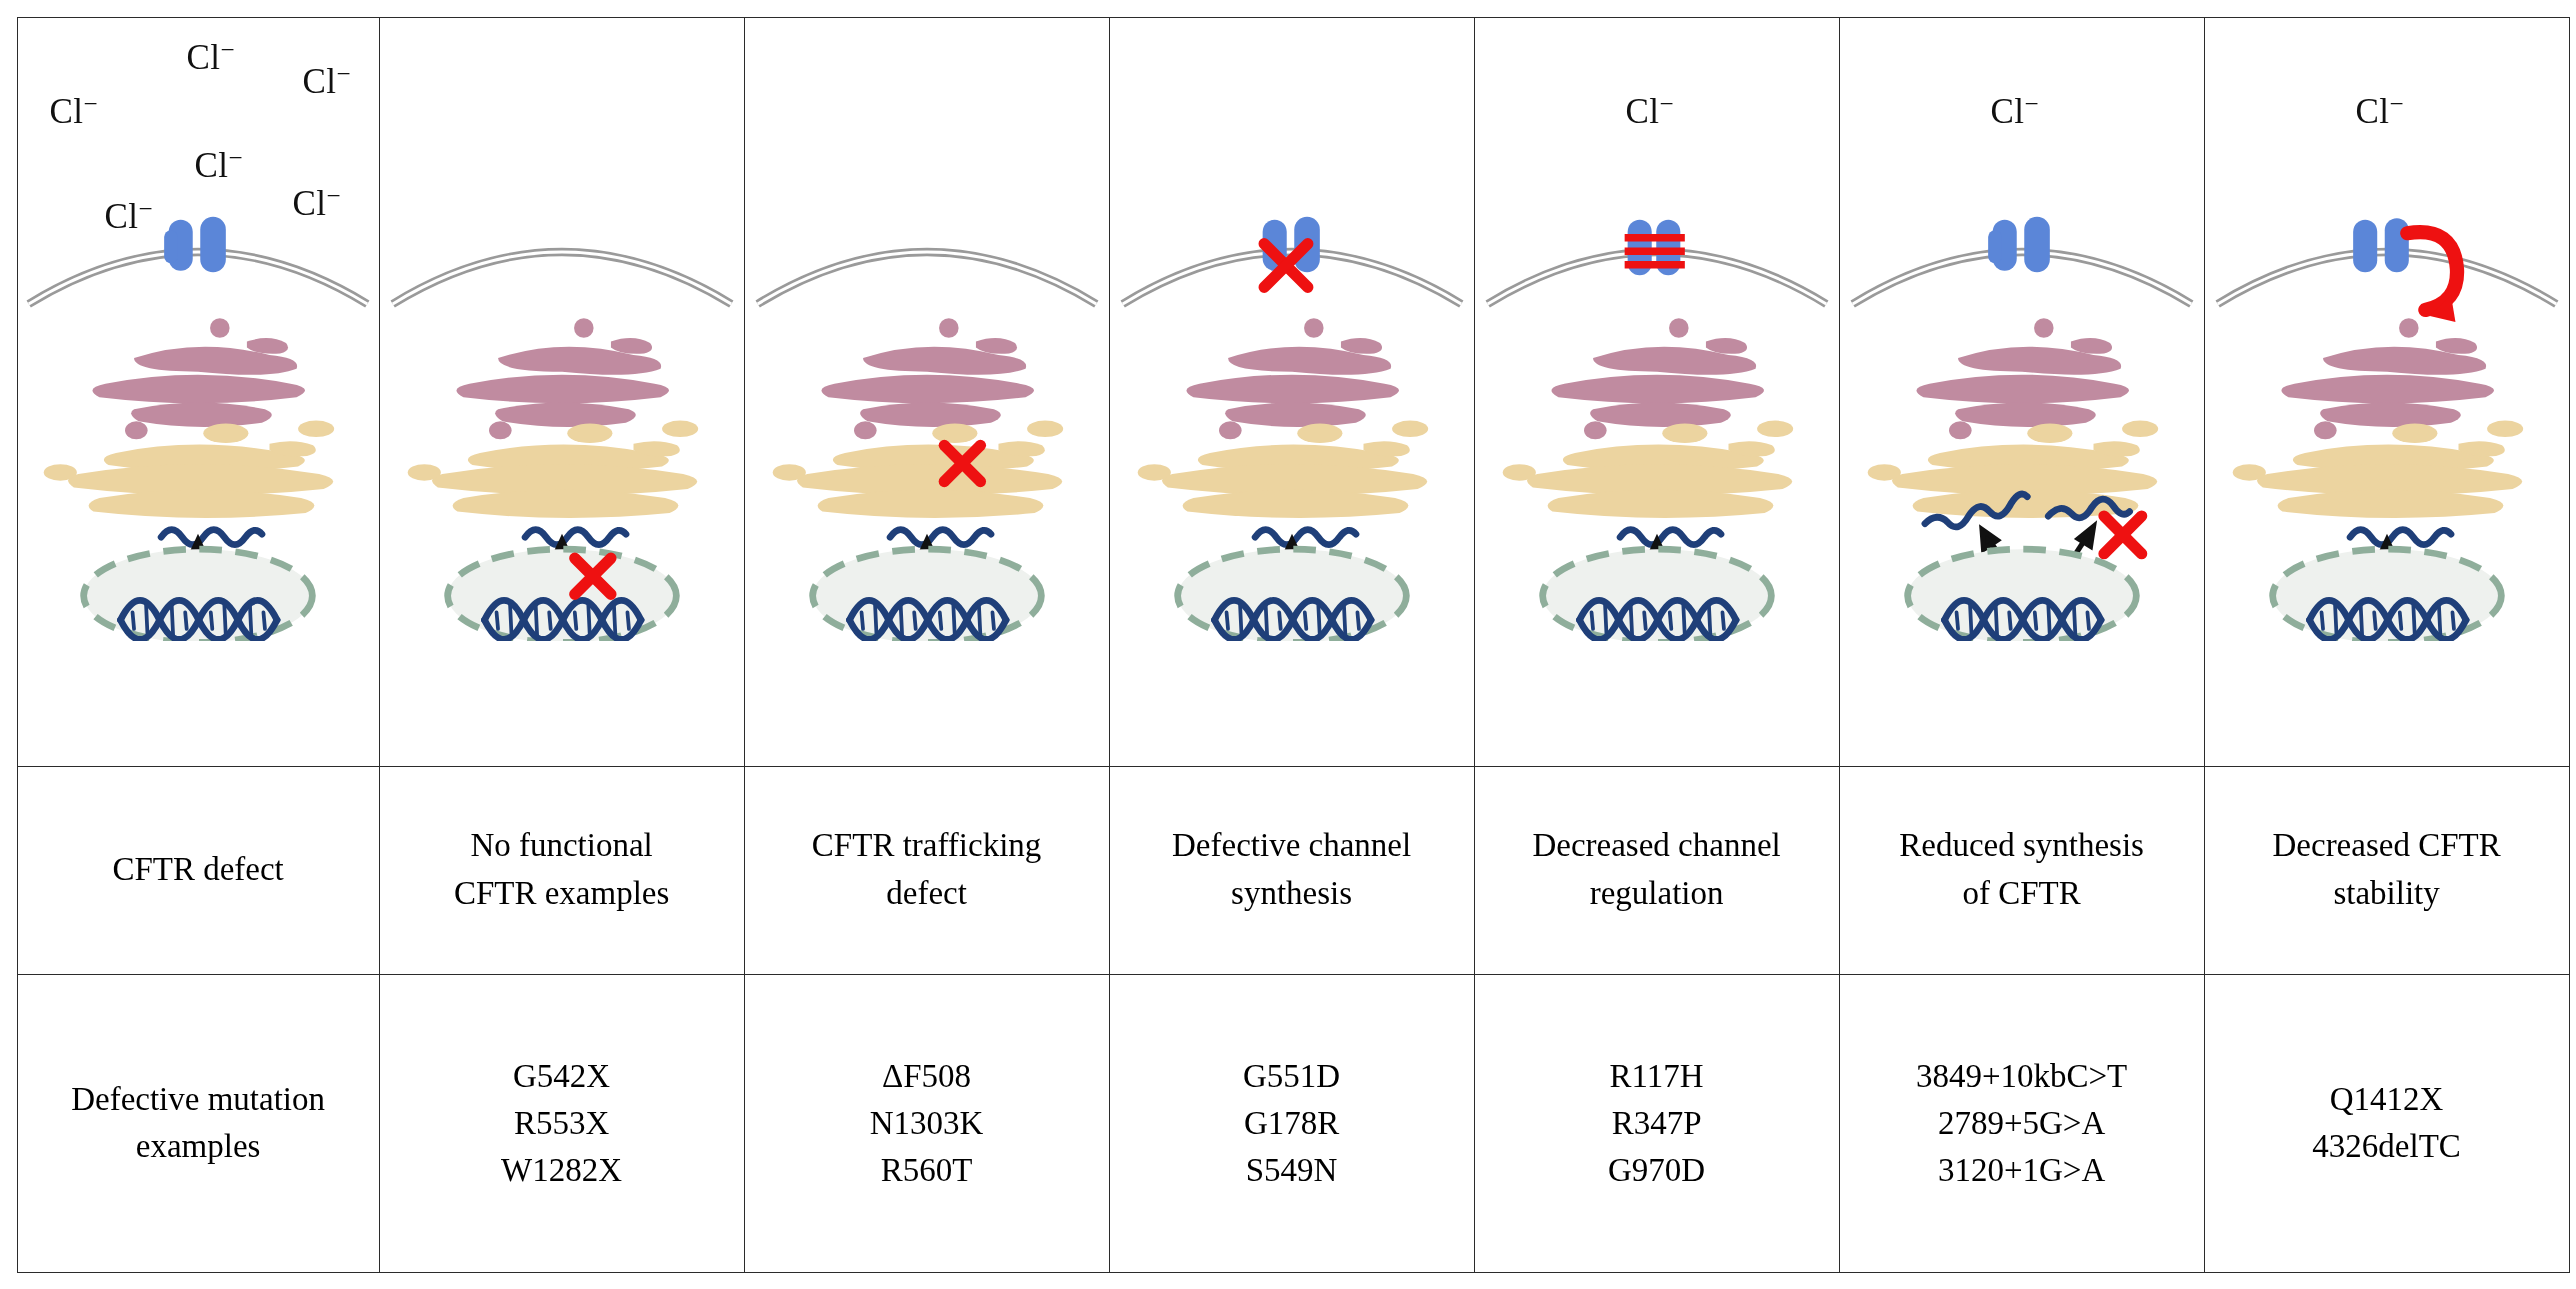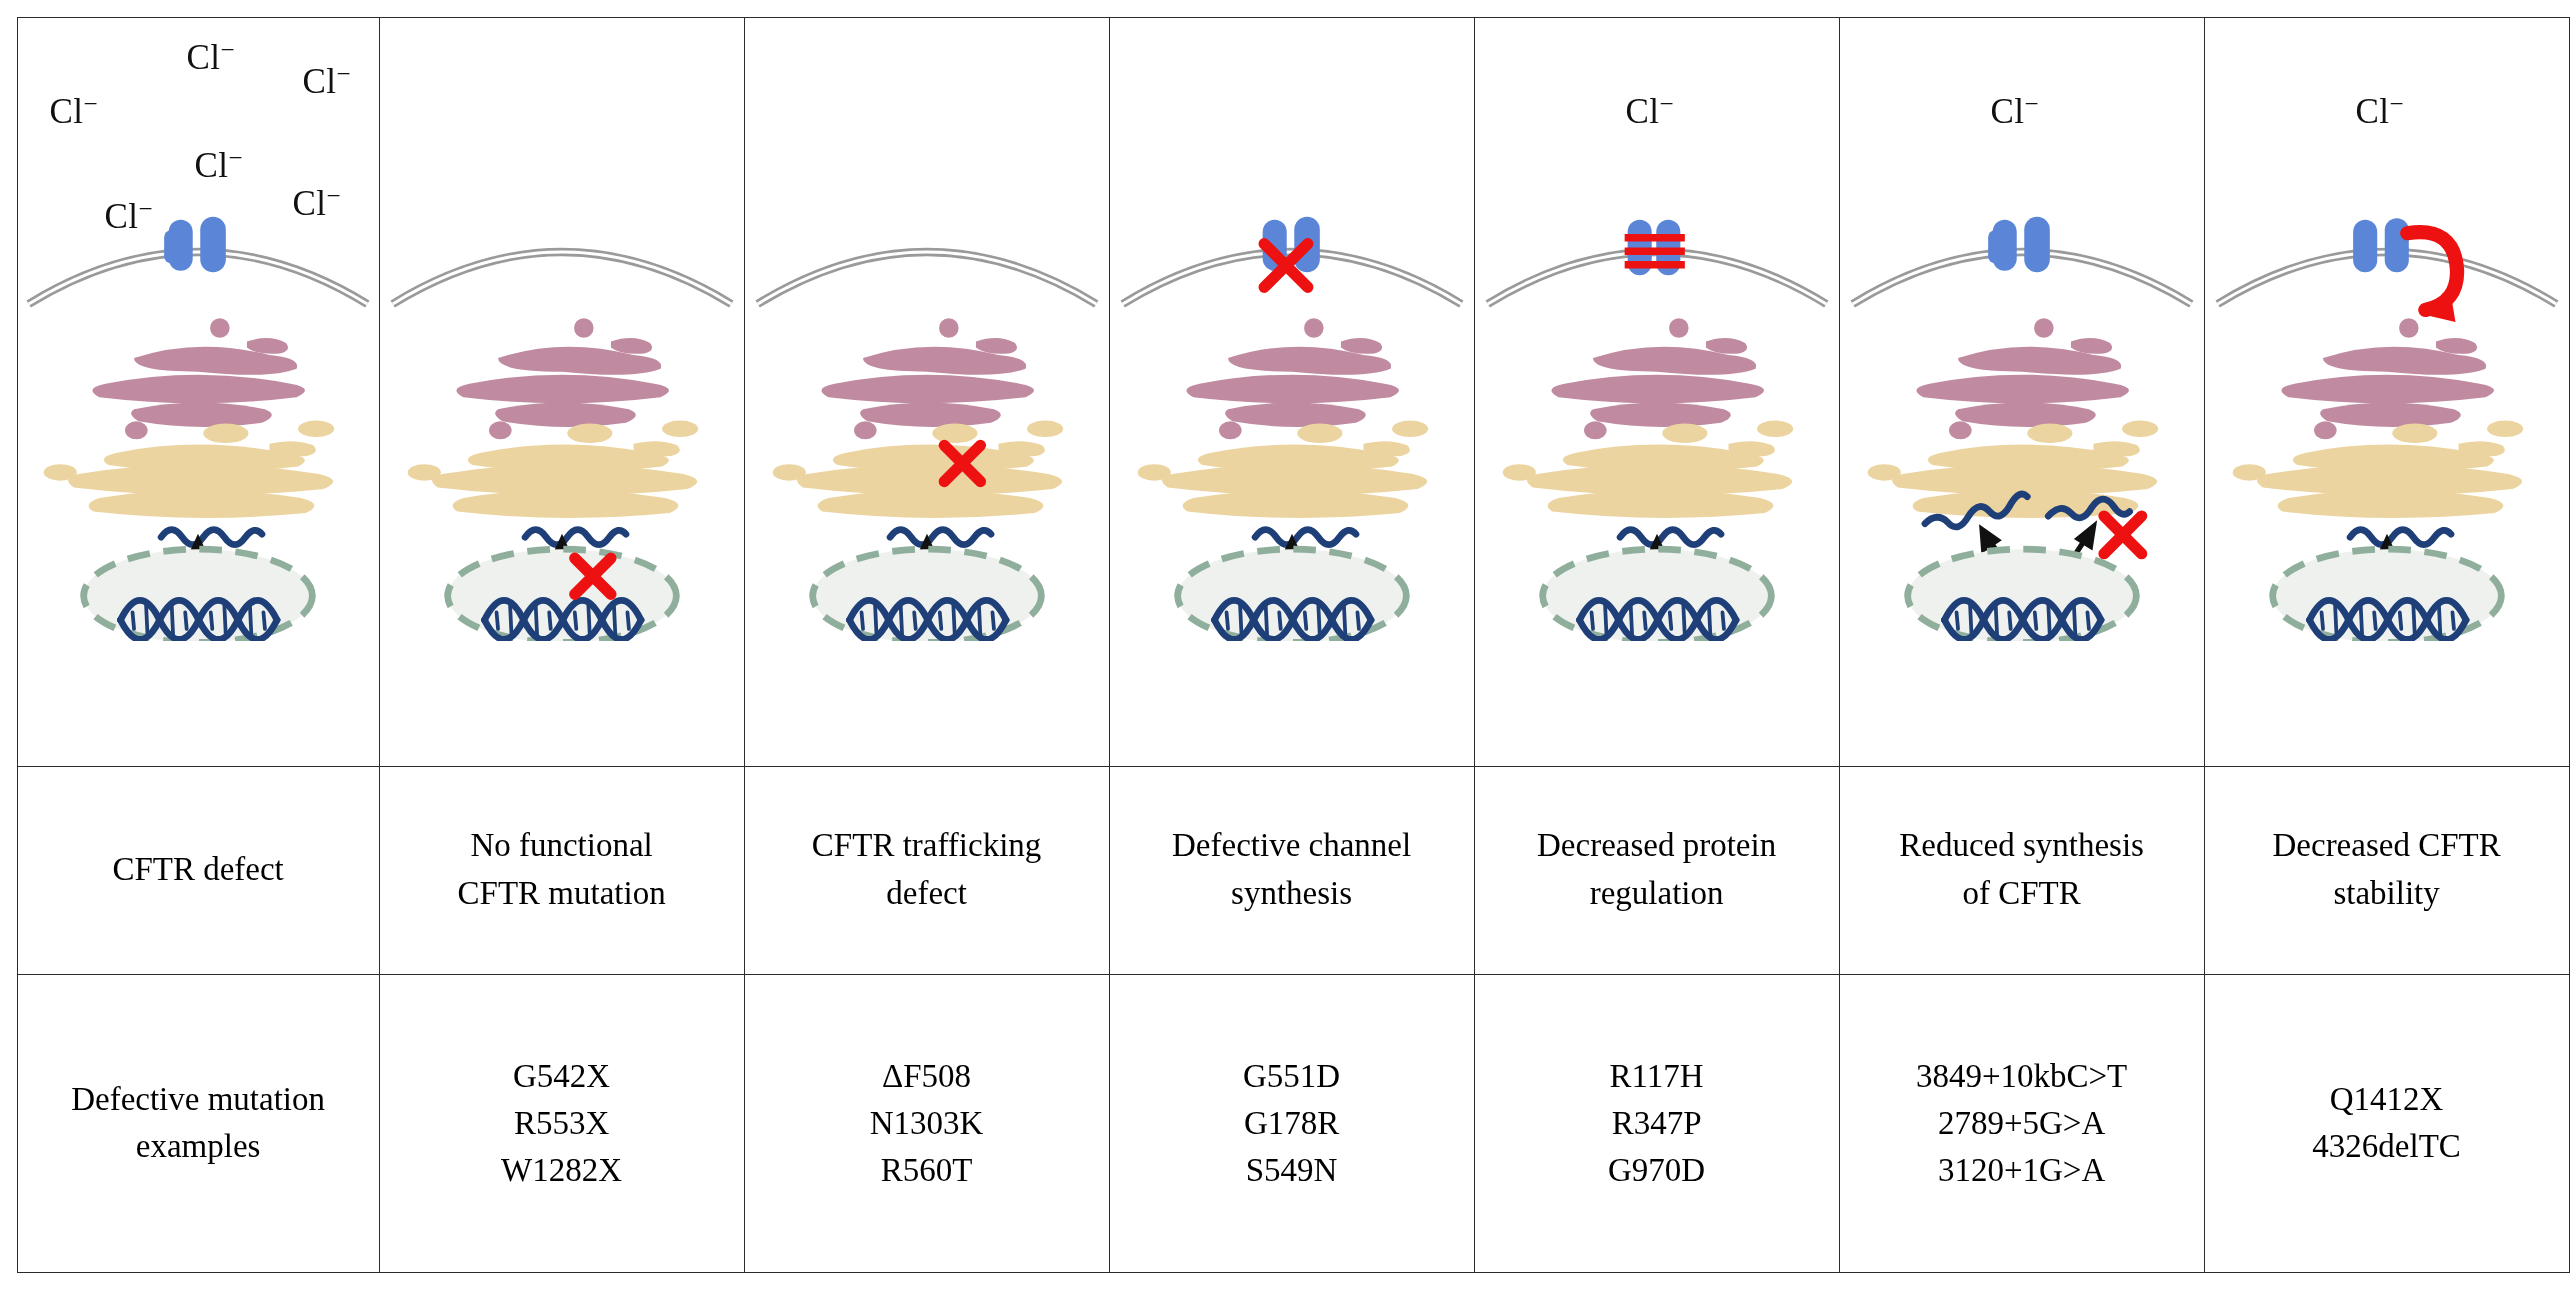--- a/index.html
+++ b/index.html
@@ -424,32 +424,32 @@
           </svg>
         </div>
       </td>
     </tr>
 
 
     <tr class="r-defect">
       <td class="c0">CFTR defect</td>
       <td class="cc lines">
             <span>No functional</span>
-            <span>CFTR mutation</span>
+            <span>CFTR examples</span>
           </td>
       <td class="cc lines">
             <span>CFTR trafficking</span>
             <span>defect</span>
           </td>
       <td class="cc lines">
             <span>Defective channel</span>
             <span>synthesis</span>
           </td>
       <td class="cc lines">
-            <span>Decreased protein</span>
+            <span>Decreased channel</span>
             <span>regulation</span>
           </td>
       <td class="cc lines">
             <span>Reduced synthesis</span>
             <span>of CFTR</span>
           </td>
       <td class="cc lines">
             <span>Decreased CFTR</span>
             <span>stability</span>
           </td>

